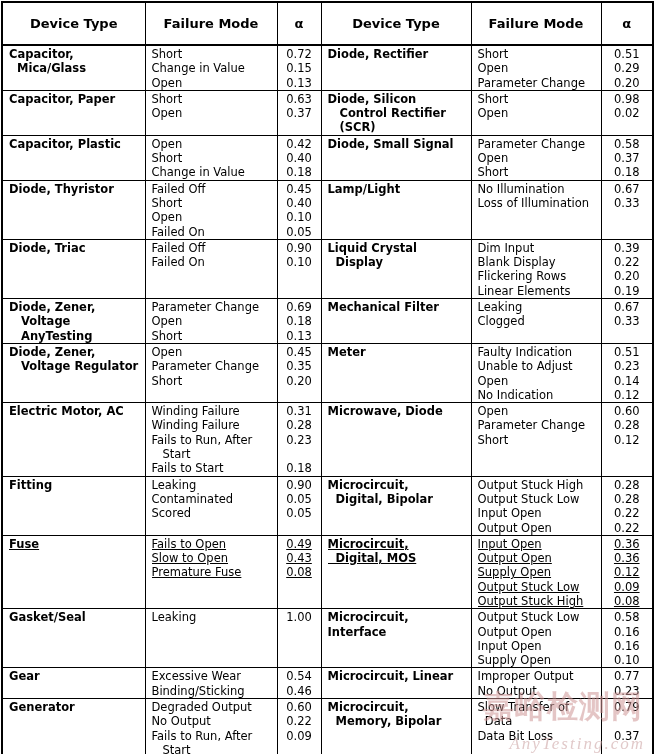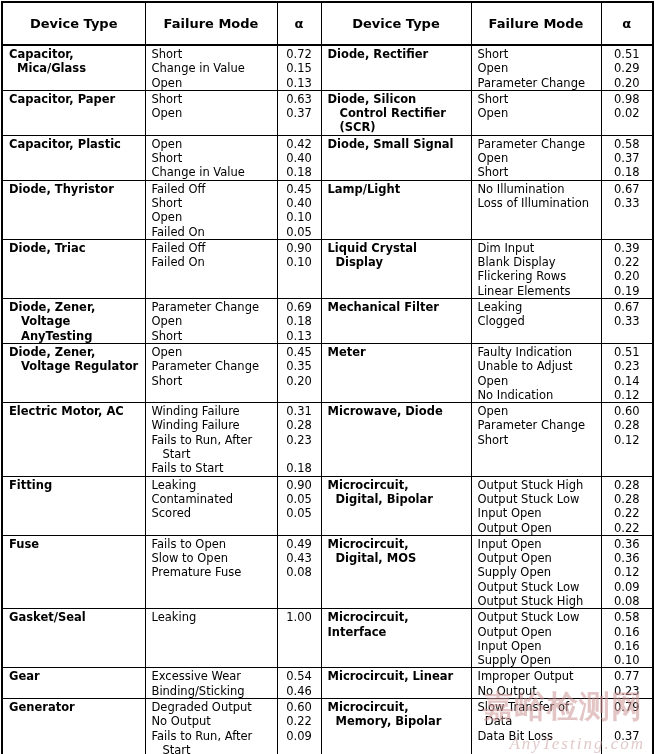--- a/index.html
+++ b/index.html
@@ -32,21 +32,21 @@
   
   tbody tr:nth-child(1){height:45px;}
   tbody tr:nth-child(2){height:43px;padding-left:30px;}
   tbody tr:nth-child(3){height:44px;}
   tbody tr:nth-child(4){height:57px;}
   tbody tr:nth-child(5){height:59px;padding-left:36px;}
   tbody tr:nth-child(6){height:44px;}
   tbody tr:nth-child(7){height:58px;}
   tbody tr:nth-child(8){height:72px;}
   tbody tr:nth-child(9){height:58px;}
-  tbody tr:nth-child(10){height:73px;}
+  tbody tr:nth-child(10){height:73px;text-decoration:underline;}
   tbody tr:nth-child(11){height:57px;}
   tbody tr:nth-child(12){height:29px;margin-top:24px;}
   tbody tr:nth-child(13){height:74px;}
   .watermark-cn{
     position:absolute;right:12px;bottom:26px;
     font-size:31px;letter-spacing:1px;font-weight:bold;
     color:rgba(205,150,150,0.55);white-space:nowrap;pointer-events:none;
   }
   .watermark-en{
     position:absolute;right:10px;bottom:0;

